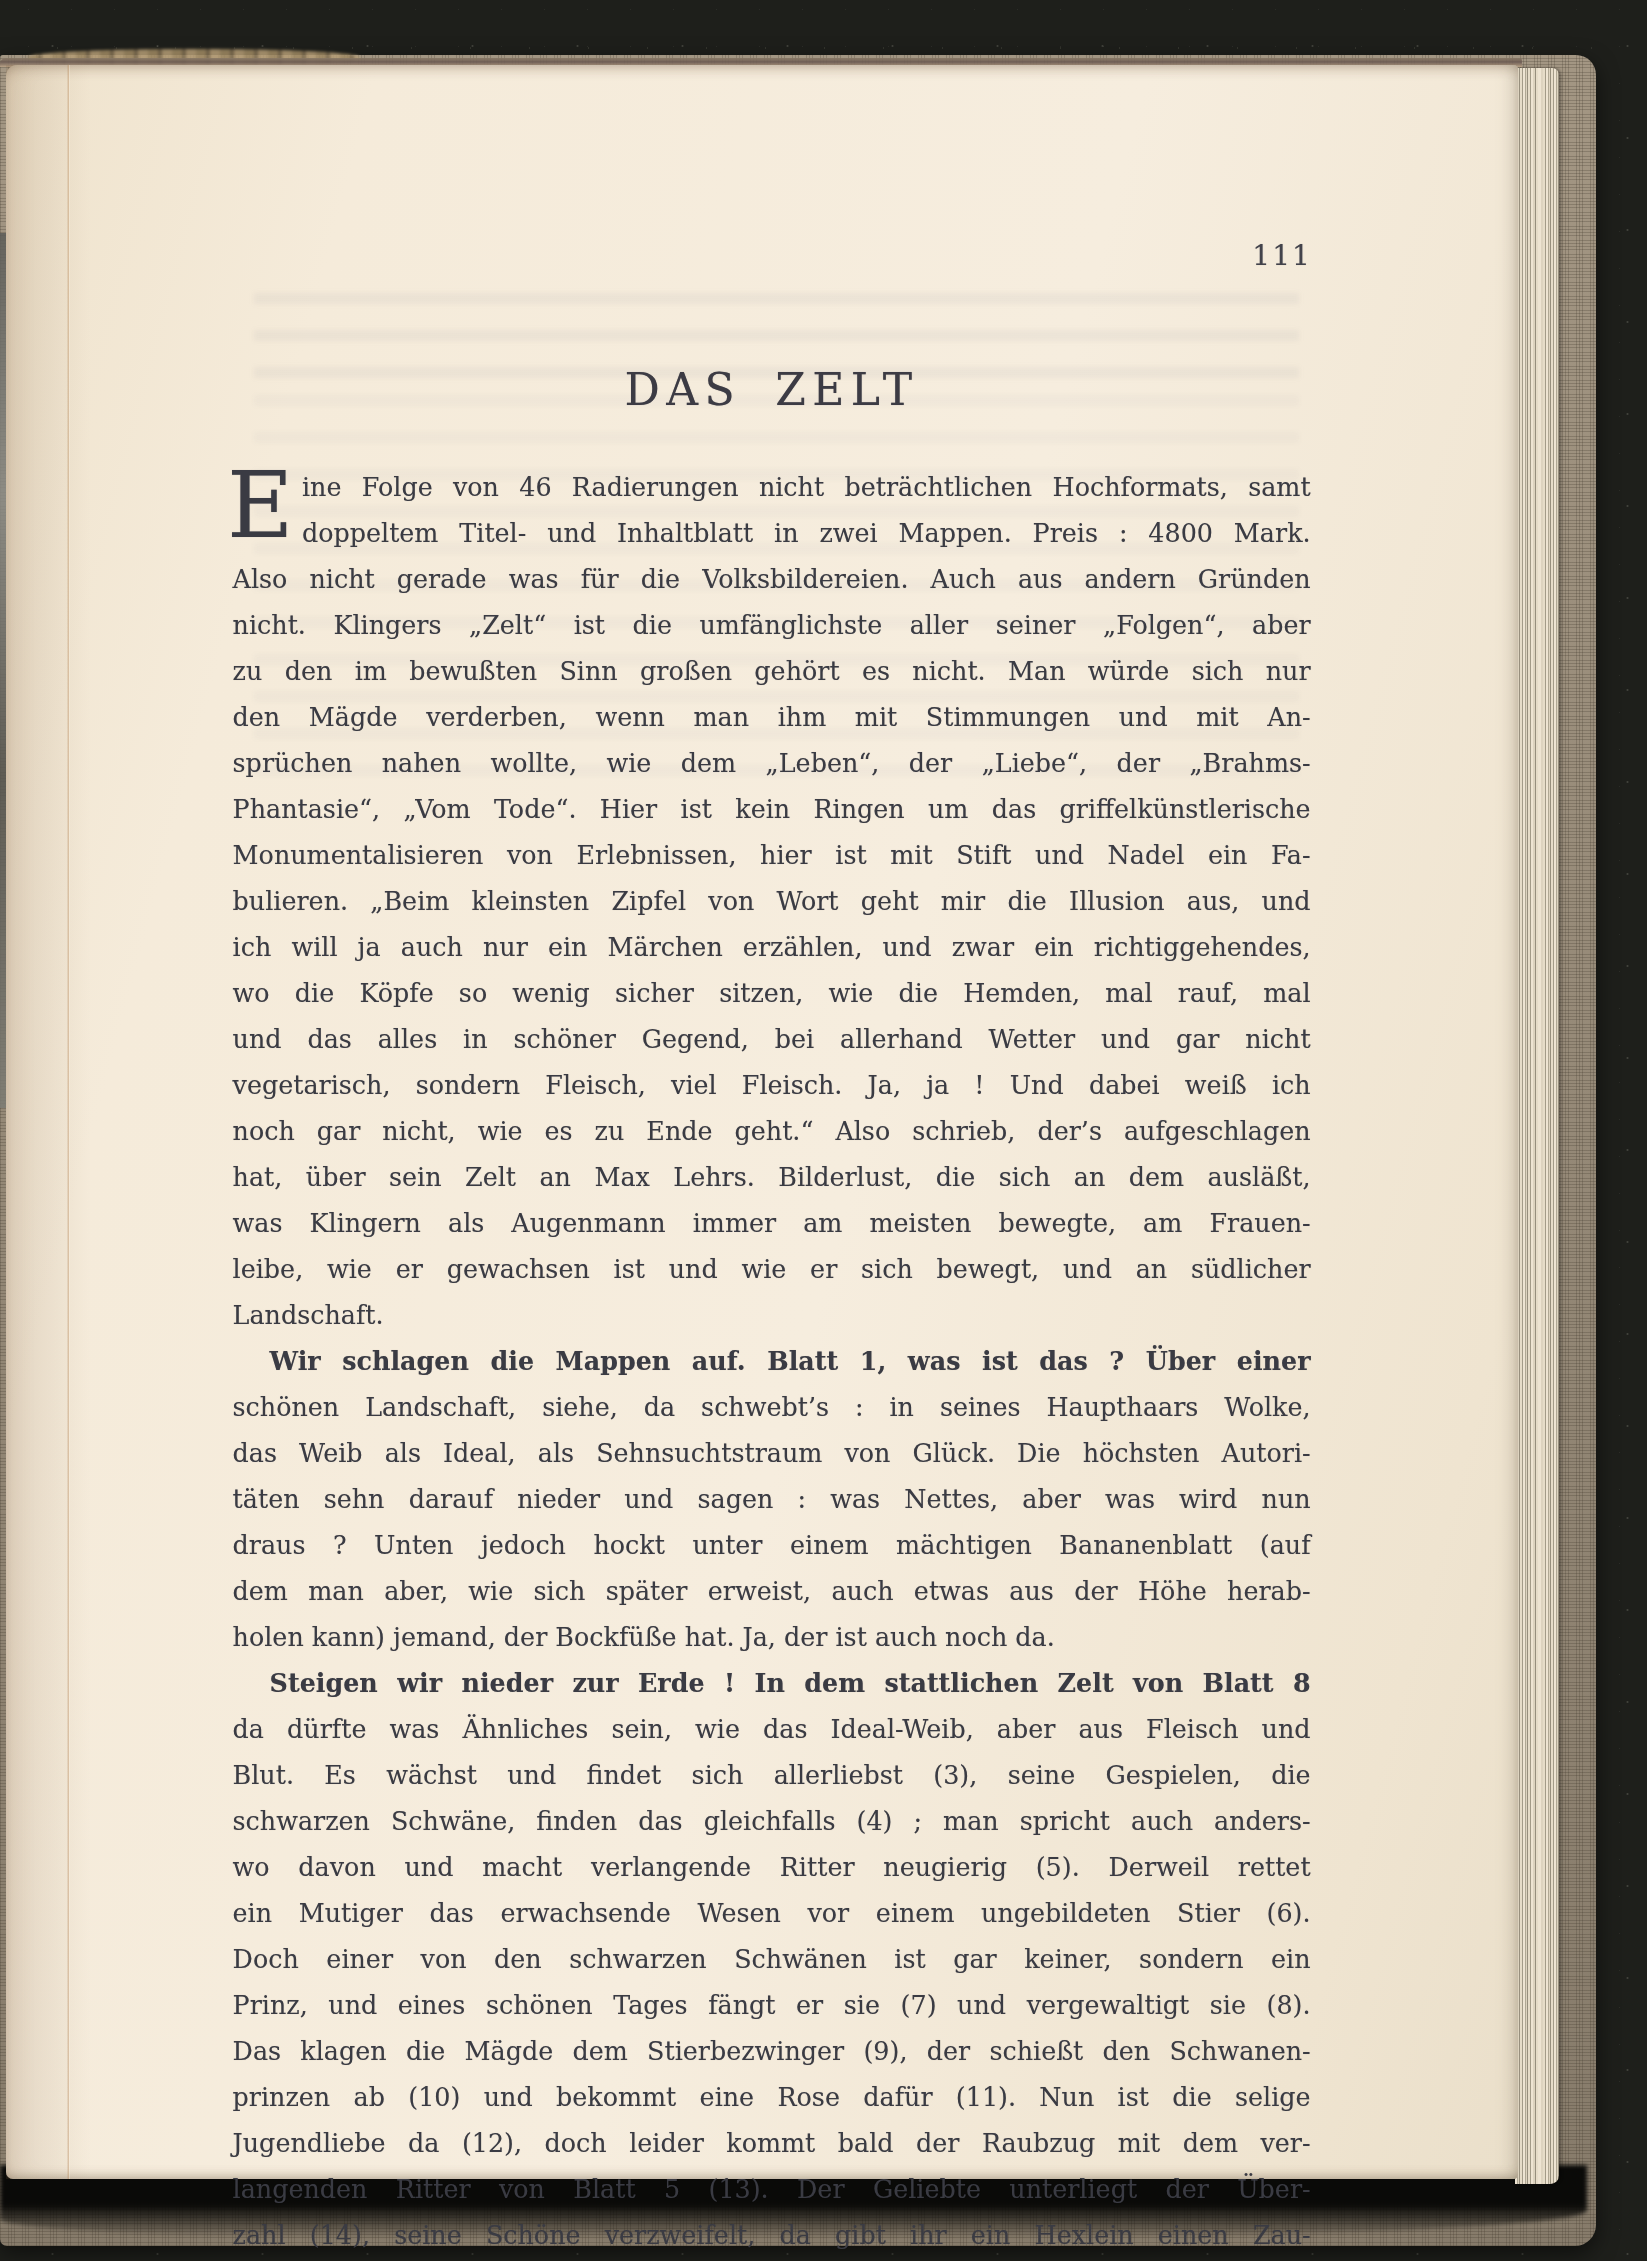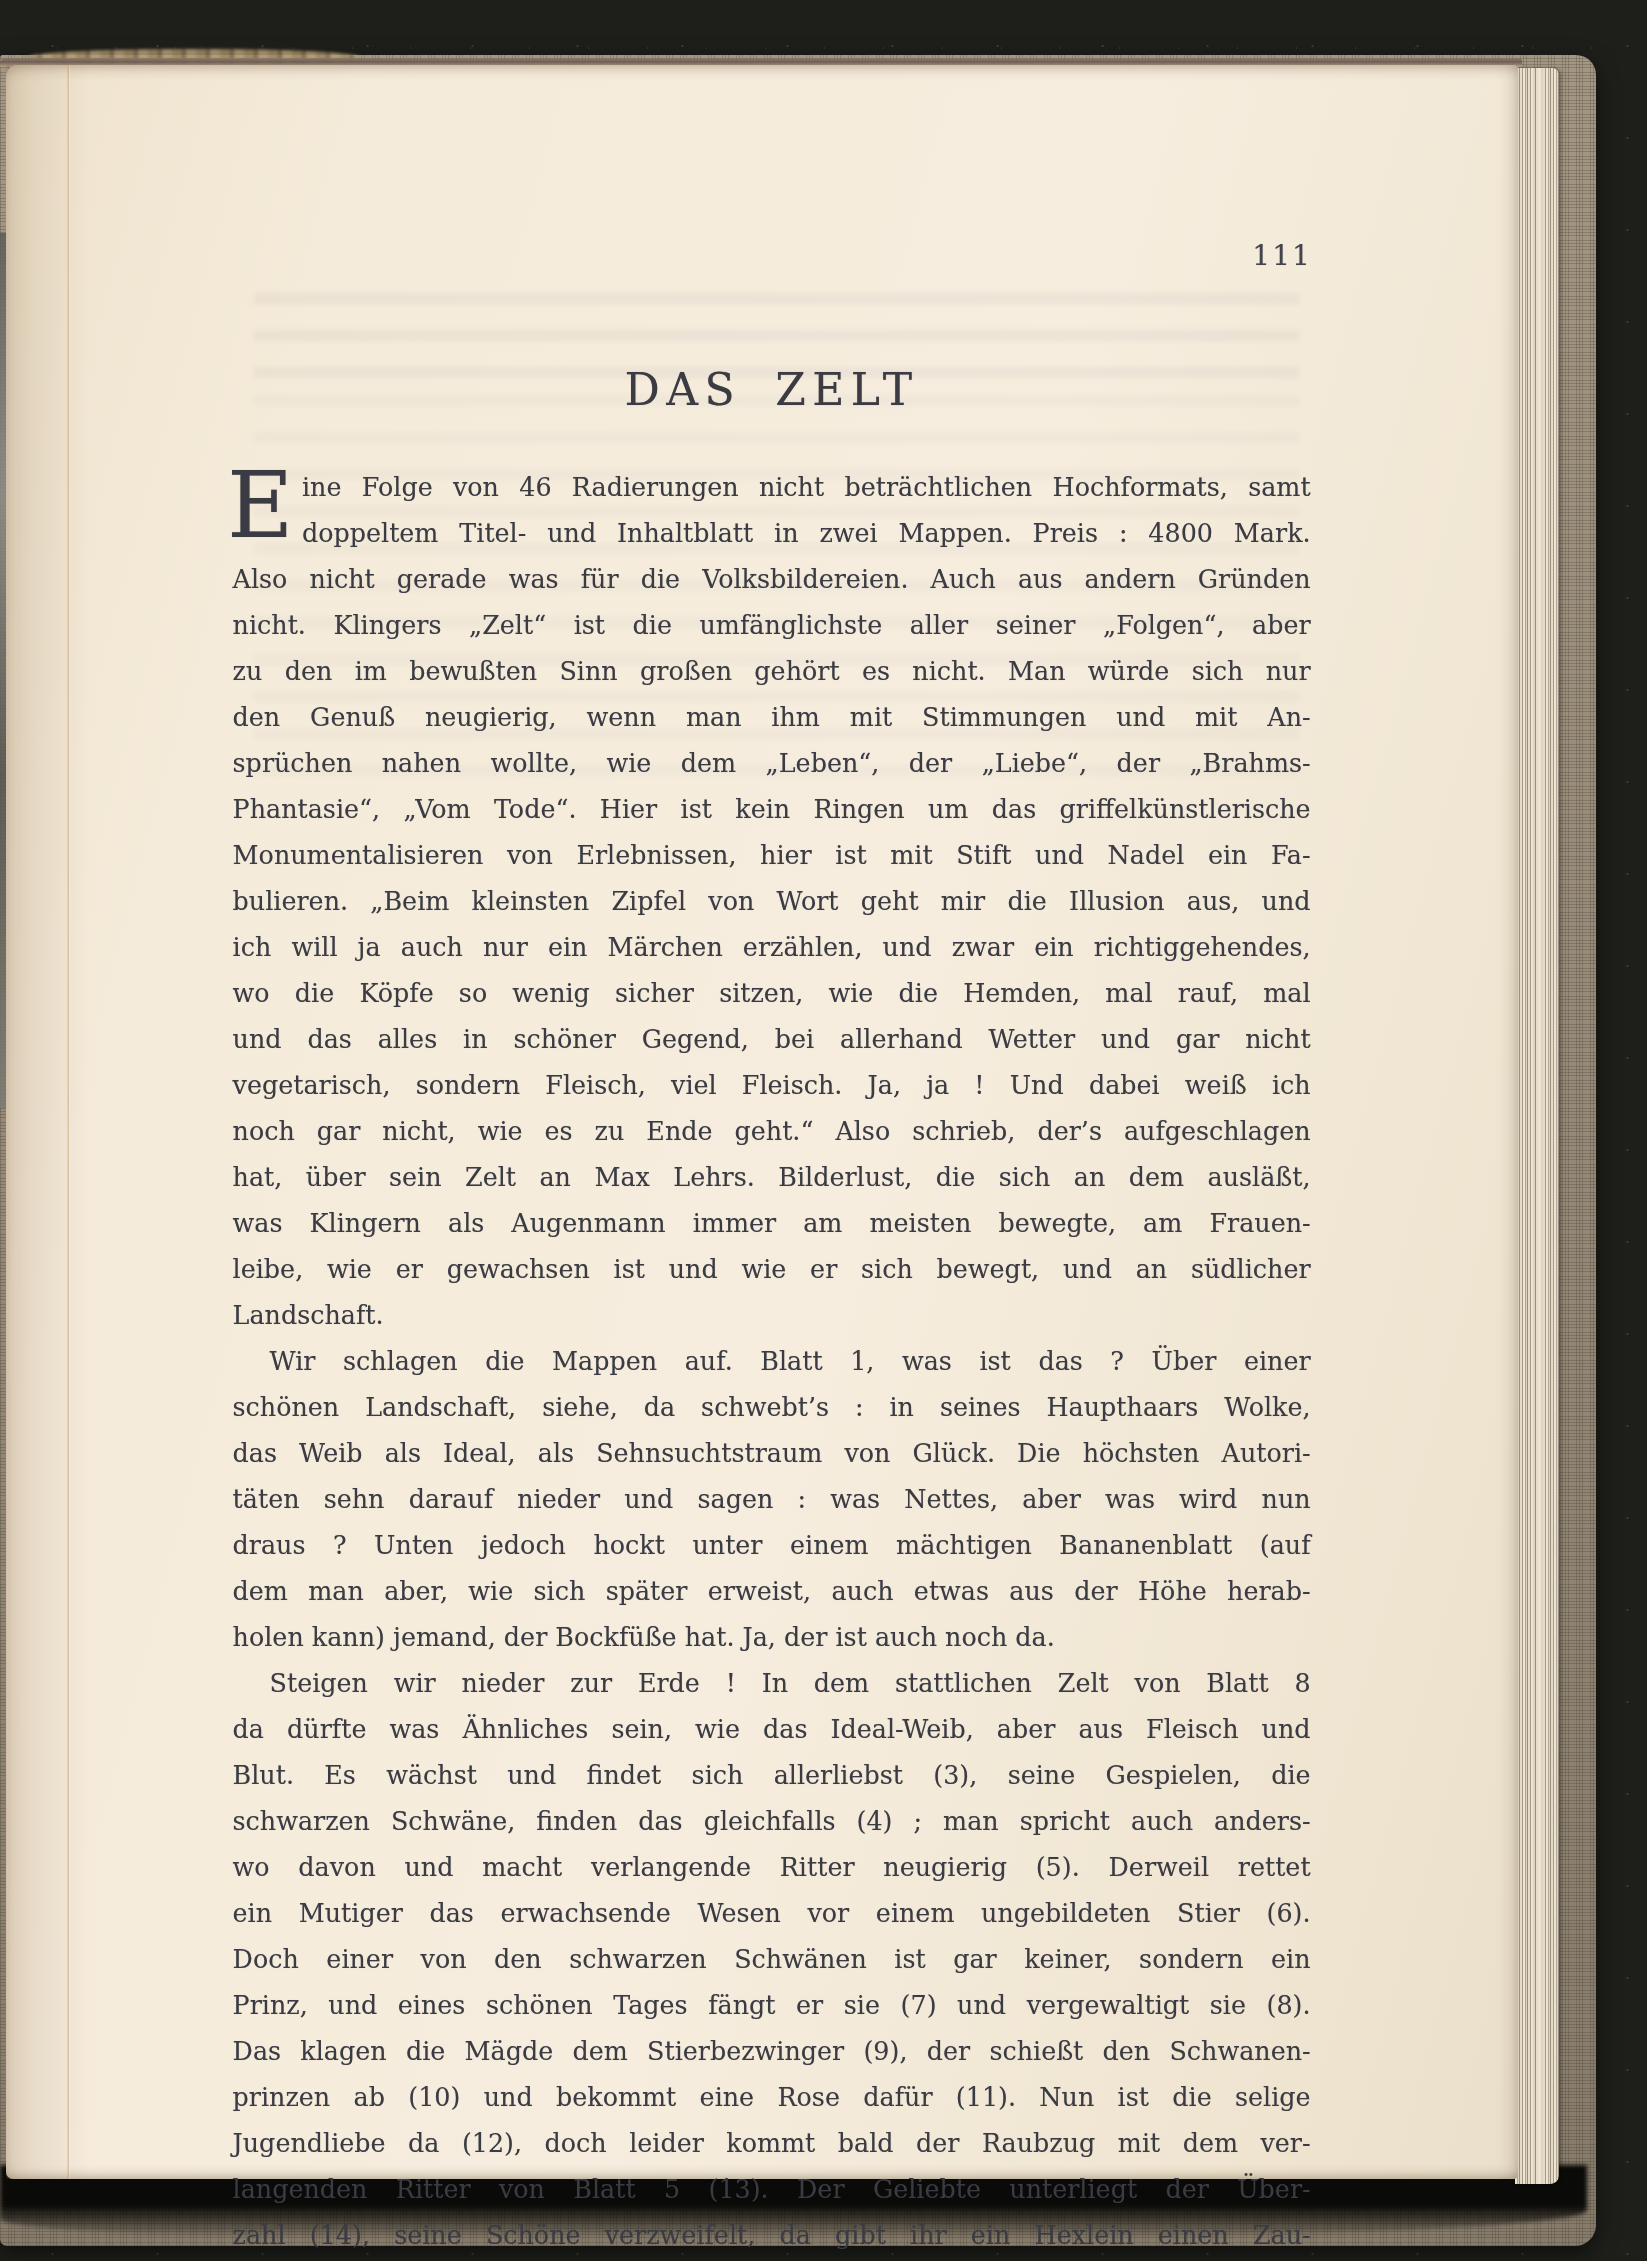--- a/index.html
+++ b/index.html
@@ -102,21 +102,21 @@
     position:absolute;top:395px;left:0;width:1078px;
     font-size:25.4px;line-height:37px;
     text-shadow:0 0 0.7px rgba(56,58,66,.35);
   }
   .para{margin:0;}
   .line{
     text-align:justify;text-align-last:justify;
     height:37px;overflow:visible;white-space:normal;margin-top:9px;
   }
   .line.last{text-align-last:left;}
-  .line.indent{padding-left:37px;}
+  .line.indent{padding-left:37px;font-weight:bold;}
   .dropcap{
     float:left;font-size:91px;line-height:73px;height:73px;
     margin:0 8.5px 0 -5.6px;color:var(--ink);
     text-shadow:0 0 0.7px rgba(56,58,66,.5);
   }
 </style>
 </head>
 <body>
 
 <div class="cover"></div>
@@ -136,21 +136,21 @@
     <div class="page-number">111</div>
     <div class="title">DAS ZELT</div>
     <div class="bodytext">
         <div class="para">
           <span class="dropcap">E</span>
           <div class="line">ine Folge von 46 Radierungen nicht beträchtlichen Hochformats, samt</div>
           <div class="line">doppeltem Titel- und Inhaltblatt in zwei Mappen. Preis : 4800 Mark.</div>
           <div class="line">Also nicht gerade was für die Volksbildereien. Auch aus andern Gründen</div>
           <div class="line">nicht. Klingers „Zelt“ ist die umfänglichste aller seiner „Folgen“, aber</div>
           <div class="line">zu den im bewußten Sinn großen gehört es nicht. Man würde sich nur</div>
-          <div class="line">den Genuß neugierig, wenn man ihm mit Stimmungen und mit An-</div>
+          <div class="line">den Mägde verderben, wenn man ihm mit Stimmungen und mit An-</div>
           <div class="line">sprüchen nahen wollte, wie dem „Leben“, der „Liebe“, der „Brahms-</div>
           <div class="line">Phantasie“, „Vom Tode“. Hier ist kein Ringen um das griffelkünstlerische</div>
           <div class="line">Monumentalisieren von Erlebnissen, hier ist mit Stift und Nadel ein Fa-</div>
           <div class="line">bulieren. „Beim kleinsten Zipfel von Wort geht mir die Illusion aus, und</div>
           <div class="line">ich will ja auch nur ein Märchen erzählen, und zwar ein richtiggehendes,</div>
           <div class="line">wo die Köpfe so wenig sicher sitzen, wie die Hemden, mal rauf, mal</div>
           <div class="line">und das alles in schöner Gegend, bei allerhand Wetter und gar nicht</div>
           <div class="line">vegetarisch, sondern Fleisch, viel Fleisch. Ja, ja ! Und dabei weiß ich</div>
           <div class="line">noch gar nicht, wie es zu Ende geht.“ Also schrieb, der’s aufgeschlagen</div>
           <div class="line">hat, über sein Zelt an Max Lehrs. Bilderlust, die sich an dem ausläßt,</div>

